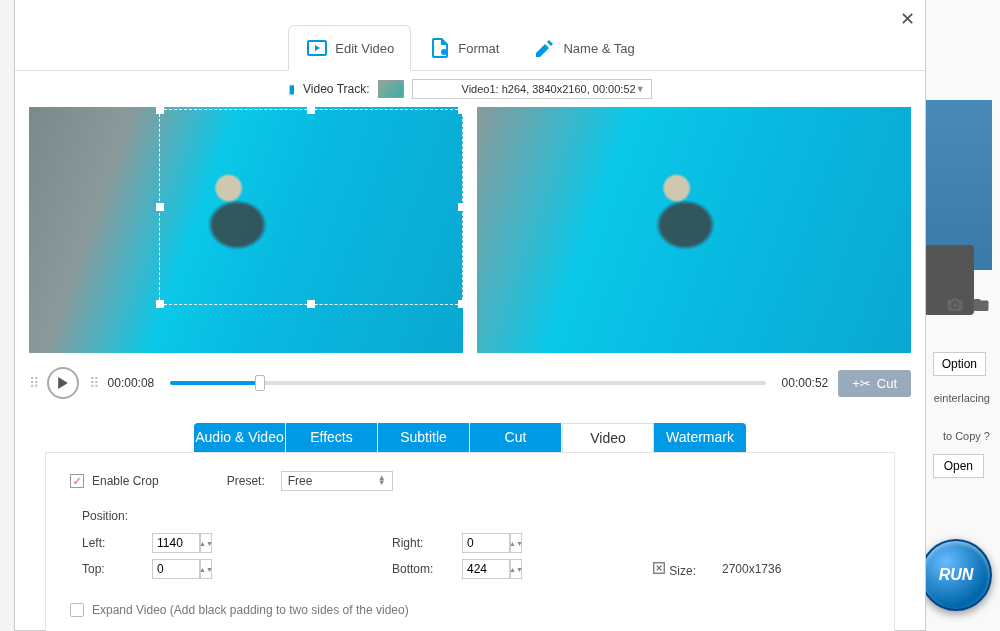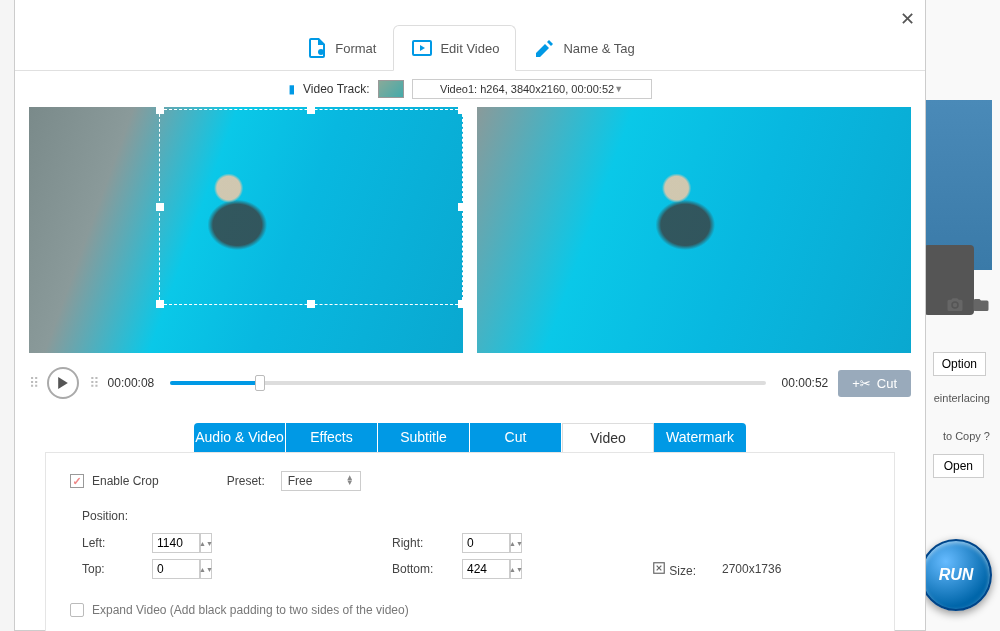--- a/index.html
+++ b/index.html
@@ -10,21 +10,21 @@
 
 .close-btn { position: absolute; right: 10px; top: 8px; font-size: 18px; color: #555; cursor: pointer; }
 
 .top-tabs { display: flex; justify-content: center; gap: 0; margin-top: 25px; border-bottom: 1px solid #e0e0e0; }
 .top-tab { display: flex; align-items: center; gap: 6px; padding: 10px 16px; font-size: 13px; color: #555; cursor: pointer; border: 1px solid transparent; border-bottom: none; }
 .top-tab.active { border: 1px solid #ddd; border-bottom: 1px solid #fff; background: #fff; border-radius: 6px 6px 0 0; margin-bottom: -1px; }
 .tab-icon { width: 24px; height: 24px; color: #0099e5; }
 
 .track-row { display: flex; align-items: center; justify-content: center; gap: 8px; padding: 8px 0; font-size: 12px; color: #333; }
 .track-thumb { width: 26px; height: 18px; background: linear-gradient(135deg,#8a9,#4aa); border: 1px solid #999; }
-.track-select { width: 240px; height: 20px; border: 1px solid #ccc; font-size: 11px; padding: 0 6px; display: flex; align-items: center; justify-content: center; background: #fff; }
+.track-select { width: 240px; height: 20px; border: 1px solid #ccc; font-size: 11px; padding: 0 6px; display: flex; align-items: center; justify-content: flex-end; background: #fff; }
 
 .preview-row { display: flex; gap: 14px; padding: 0 14px; position: relative; }
 .preview-box { position: relative; width: 436px; height: 246px; background: #000; }
 .preview-img { width: 100%; height: 100%; background: linear-gradient(110deg, #7a8a8a 0%, #8a9a9a 20%, #0ac8e8 40%, #08b8e0 60%, #0aa8d0 100%); position: relative; }
 .preview-img::before { content:""; position:absolute; left:30%; top:15%; width:40%; height:60%; background: radial-gradient(circle at 40% 30%, rgba(230,200,170,0.9) 8%, transparent 10%), radial-gradient(ellipse at 45% 55%, rgba(60,60,60,0.8) 18%, transparent 22%); }
 .label-badge { position: absolute; background: rgba(80,80,80,0.95); color: #fff; font-size: 11px; padding: 3px 10px; display: flex; align-items: center; gap: 4px; }
 .orig-badge { left: 0; top: 0; border-radius: 0 0 4px 0; }
 .prev-badge { right: 0; top: 0; border-radius: 0 0 0 4px; }
 .crop-rect { position: absolute; left: 130px; top: 2px; width: 304px; height: 196px; border: 1px dashed #fff; }
 .crop-handle { position: absolute; width: 8px; height: 8px; background: #fff; }
@@ -41,21 +41,21 @@
 
 .edit-tabs { display: flex; justify-content: center; margin-top: 14px; }
 .edit-tab { width: 92px; text-align: center; padding: 6px 0; font-size: 14px; background: #0099e5; color: #fff; border-right: 1px solid #fff; cursor: pointer; }
 .edit-tab:first-child { border-radius: 4px 0 0 0; }
 .edit-tab:last-child { border-radius: 0 4px 0 0; border-right: none; }
 .edit-tab.active { background: #fff; color: #333; border: 1px solid #ddd; border-bottom: none; }
 
 .crop-panel { border: 1px solid #e5e5e5; margin: 0 30px; padding: 18px 24px 24px; background: #fff; }
 .check-row { display: flex; align-items: center; gap: 8px; font-size: 12px; color: #444; }
 .check { width: 14px; height: 14px; border: 1px solid #999; display: flex; align-items: center; justify-content: center; color: #e88; font-size: 11px; font-weight: bold; }
-.preset-sel { width: 80px; height: 20px; border: 1px solid #ccc; font-size: 12px; padding: 0 6px; display: flex; align-items: center; justify-content: space-between; margin-left: 8px; }
+.preset-sel { width: 112px; height: 20px; border: 1px solid #ccc; font-size: 12px; padding: 0 6px; display: flex; align-items: center; justify-content: space-between; margin-left: 8px; }
 
 .pos-label { font-size: 12px; color: #444; margin: 18px 0 10px 12px; }
 .pos-grid { display: grid; grid-template-columns: 60px 70px 150px 60px 70px 100px 60px 120px; gap: 6px 10px; align-items: center; font-size: 12px; color: #444; margin-left: 12px; }
 .num-input { width: 48px; height: 20px; border: 1px solid #ccc; font-size: 12px; padding: 0 4px; }
 .spinner { width: 12px; height: 20px; border: 1px solid #ccc; font-size: 7px; display: flex; flex-direction: column; justify-content: space-around; align-items: center; color: #888; }
 .input-combo { display: flex; align-items: flex-end; }
 
 .expand-row { display: flex; align-items: center; gap: 8px; font-size: 12px; color: #777; margin: 24px 0 0 0; }
 .check-empty { width: 14px; height: 14px; border: 1px solid #bbb; border-radius: 2px; }
 
@@ -89,33 +89,33 @@
   <div class="bg-txt" style="top:392px">einterlacing</div>
   <div class="bg-txt" style="top:430px">to Copy ?</div>
   <div class="bg-open">Open</div>
   <div class="run-btn">RUN</div>
 </div>
 
 <div class="main-panel">
   <div class="close-btn">✕</div>
 
   <div class="top-tabs">
+    <div class="top-tab active">
+      <svg class="tab-icon" viewBox="0 0 24 24" fill="currentColor">
+          <rect x="3" y="5" width="18" height="14" rx="1" fill="none" stroke="currentColor" stroke-width="2"></rect>
+          <path d="M10 9l5 3-5 3V9z"></path>
+        </svg>
+      <span>Edit Video</span>
+    </div>
     <div class="top-tab">
       <svg class="tab-icon" viewBox="0 0 24 24" fill="currentColor">
           <path d="M14 2H6a2 2 0 00-2 2v16a2 2 0 002 2h12a2 2 0 002-2V8l-6-6zM6 20V4h7v5h5v11H6z"></path>
           <circle cx="16" cy="16" r="3" fill="#0099e5"></circle>
         </svg>
       <span>Format</span>
-    </div>
-    <div class="top-tab active">
-      <svg class="tab-icon" viewBox="0 0 24 24" fill="currentColor">
-          <rect x="3" y="5" width="18" height="14" rx="1" fill="none" stroke="currentColor" stroke-width="2"></rect>
-          <path d="M10 9l5 3-5 3V9z"></path>
-        </svg>
-      <span>Edit Video</span>
     </div>
     <div class="top-tab">
       <svg class="tab-icon" viewBox="0 0 24 24" fill="currentColor">
           <path d="M3 17l9-9 4 4-9 9H3v-4zM14 6l2-2 4 4-2 2-4-4z"></path>
         </svg>
       <span>Name &amp; Tag</span>
     </div>
   </div>
 
   <div class="track-row">

